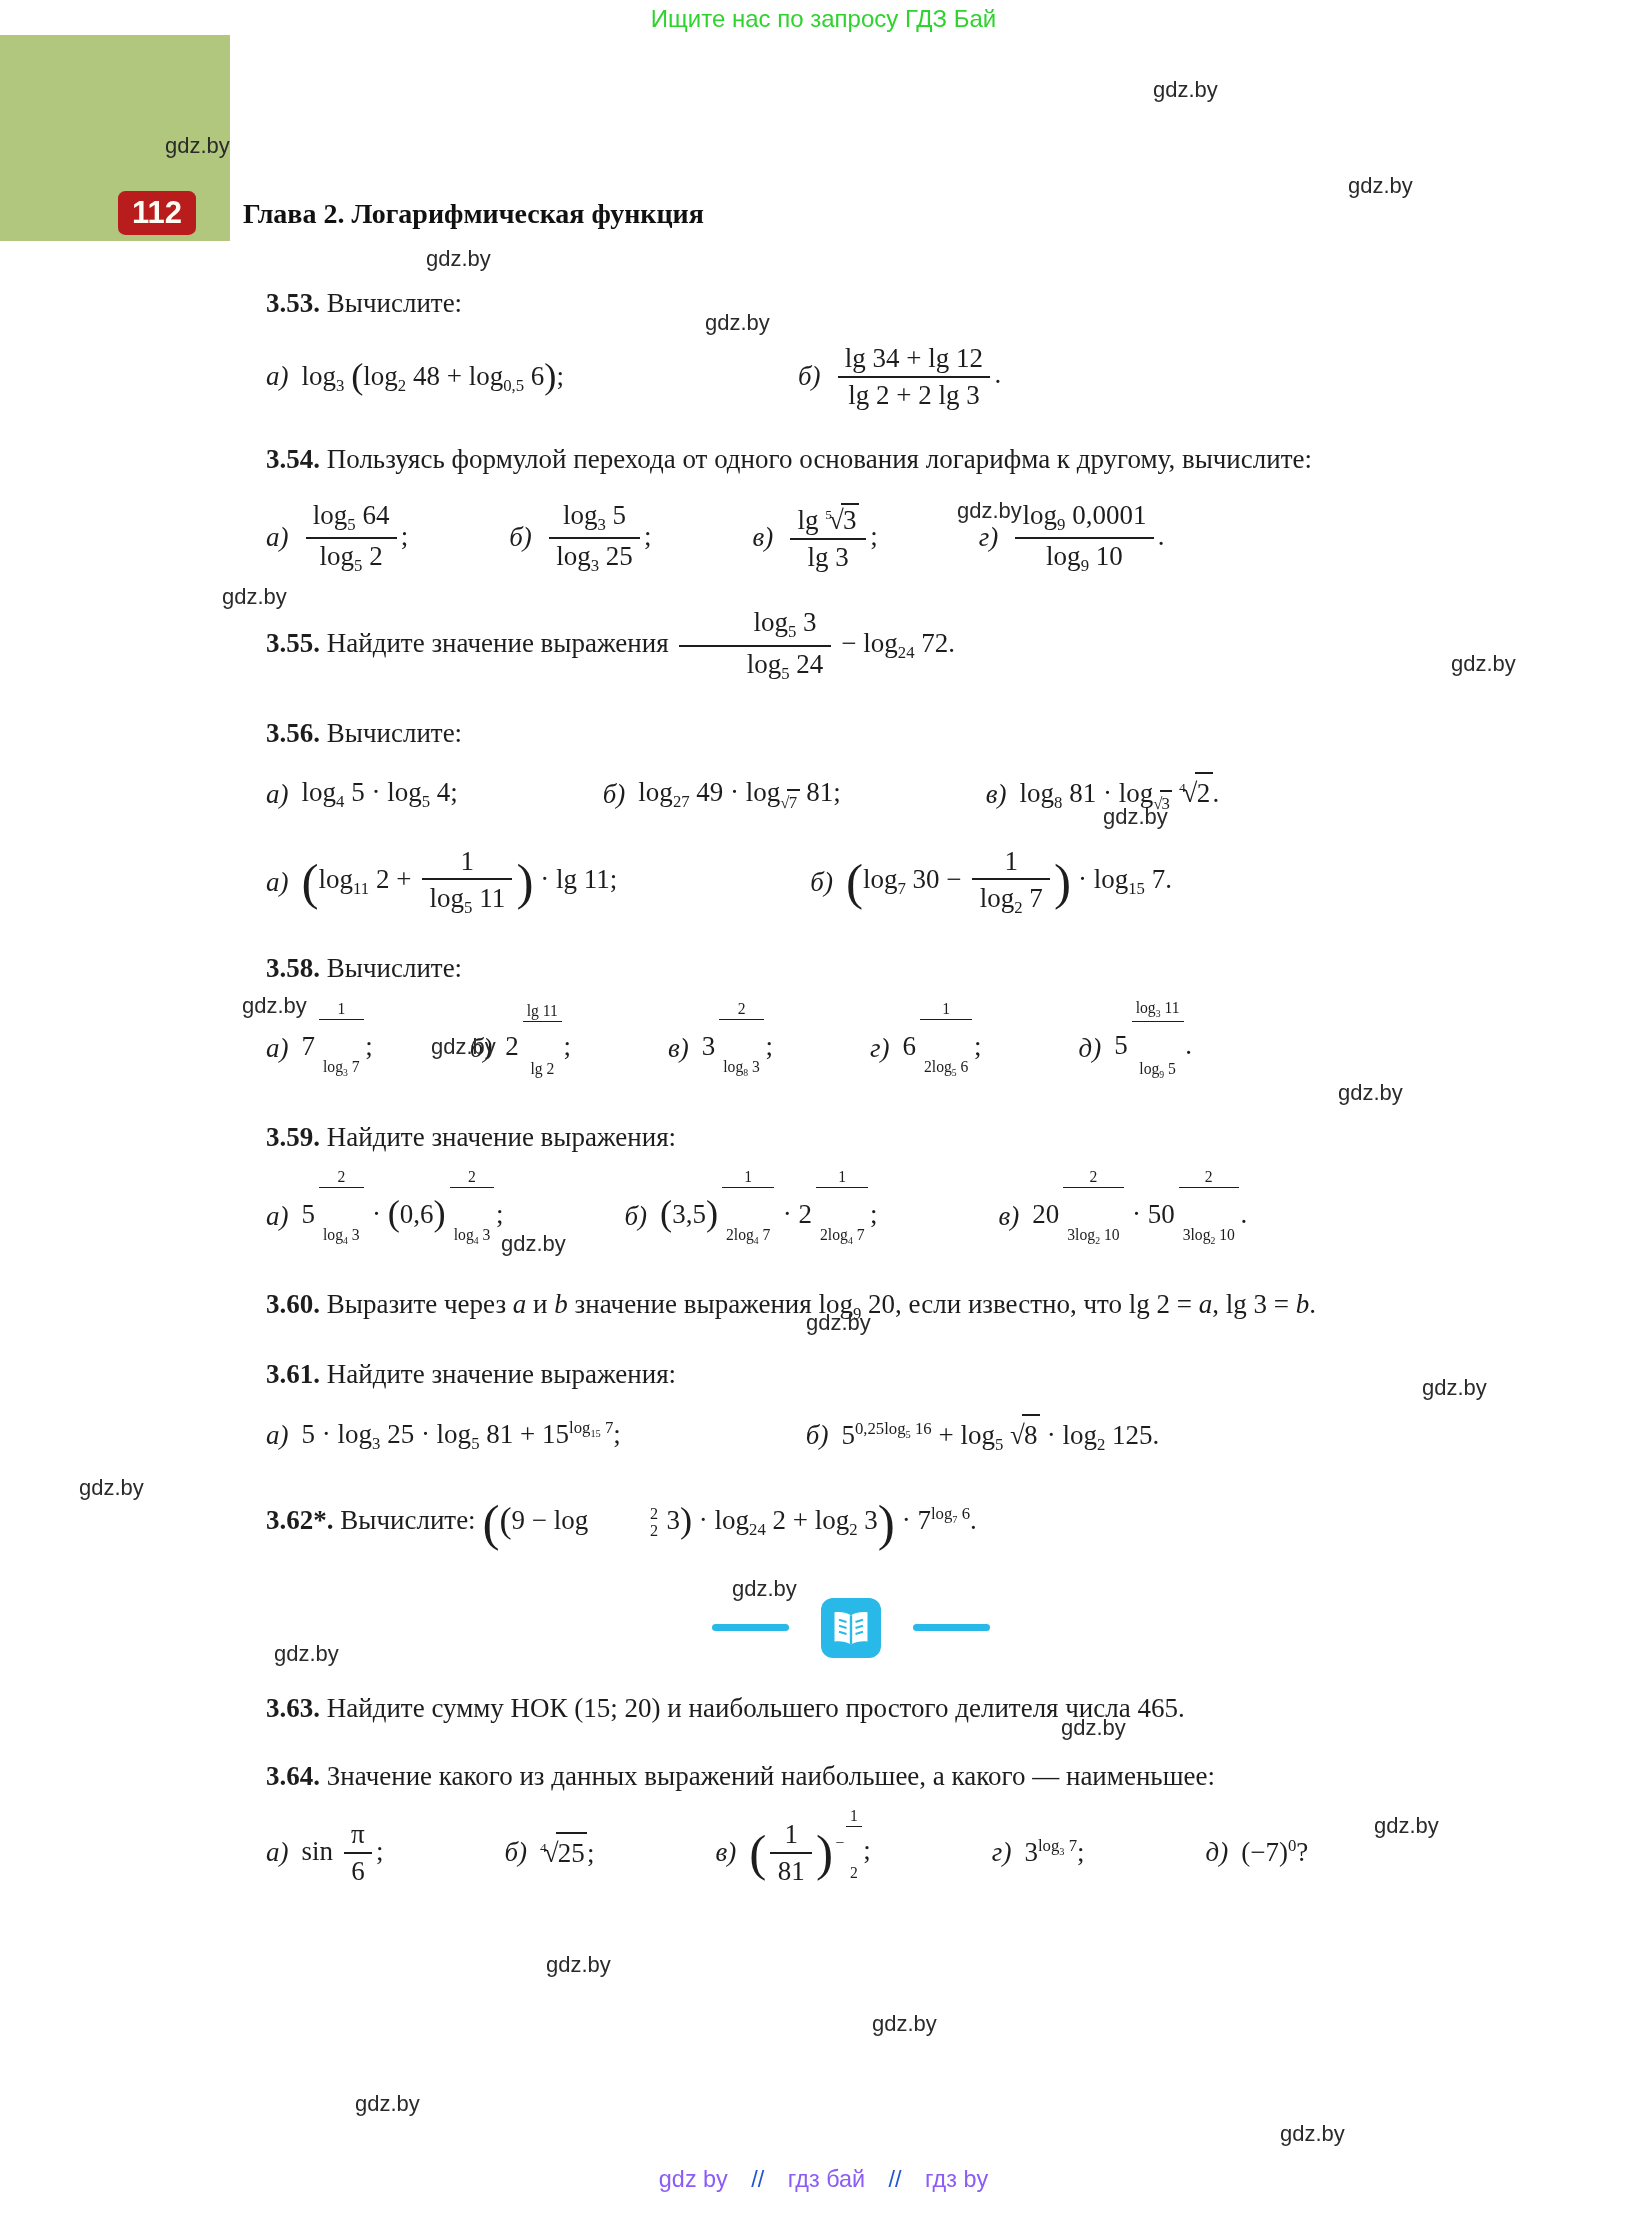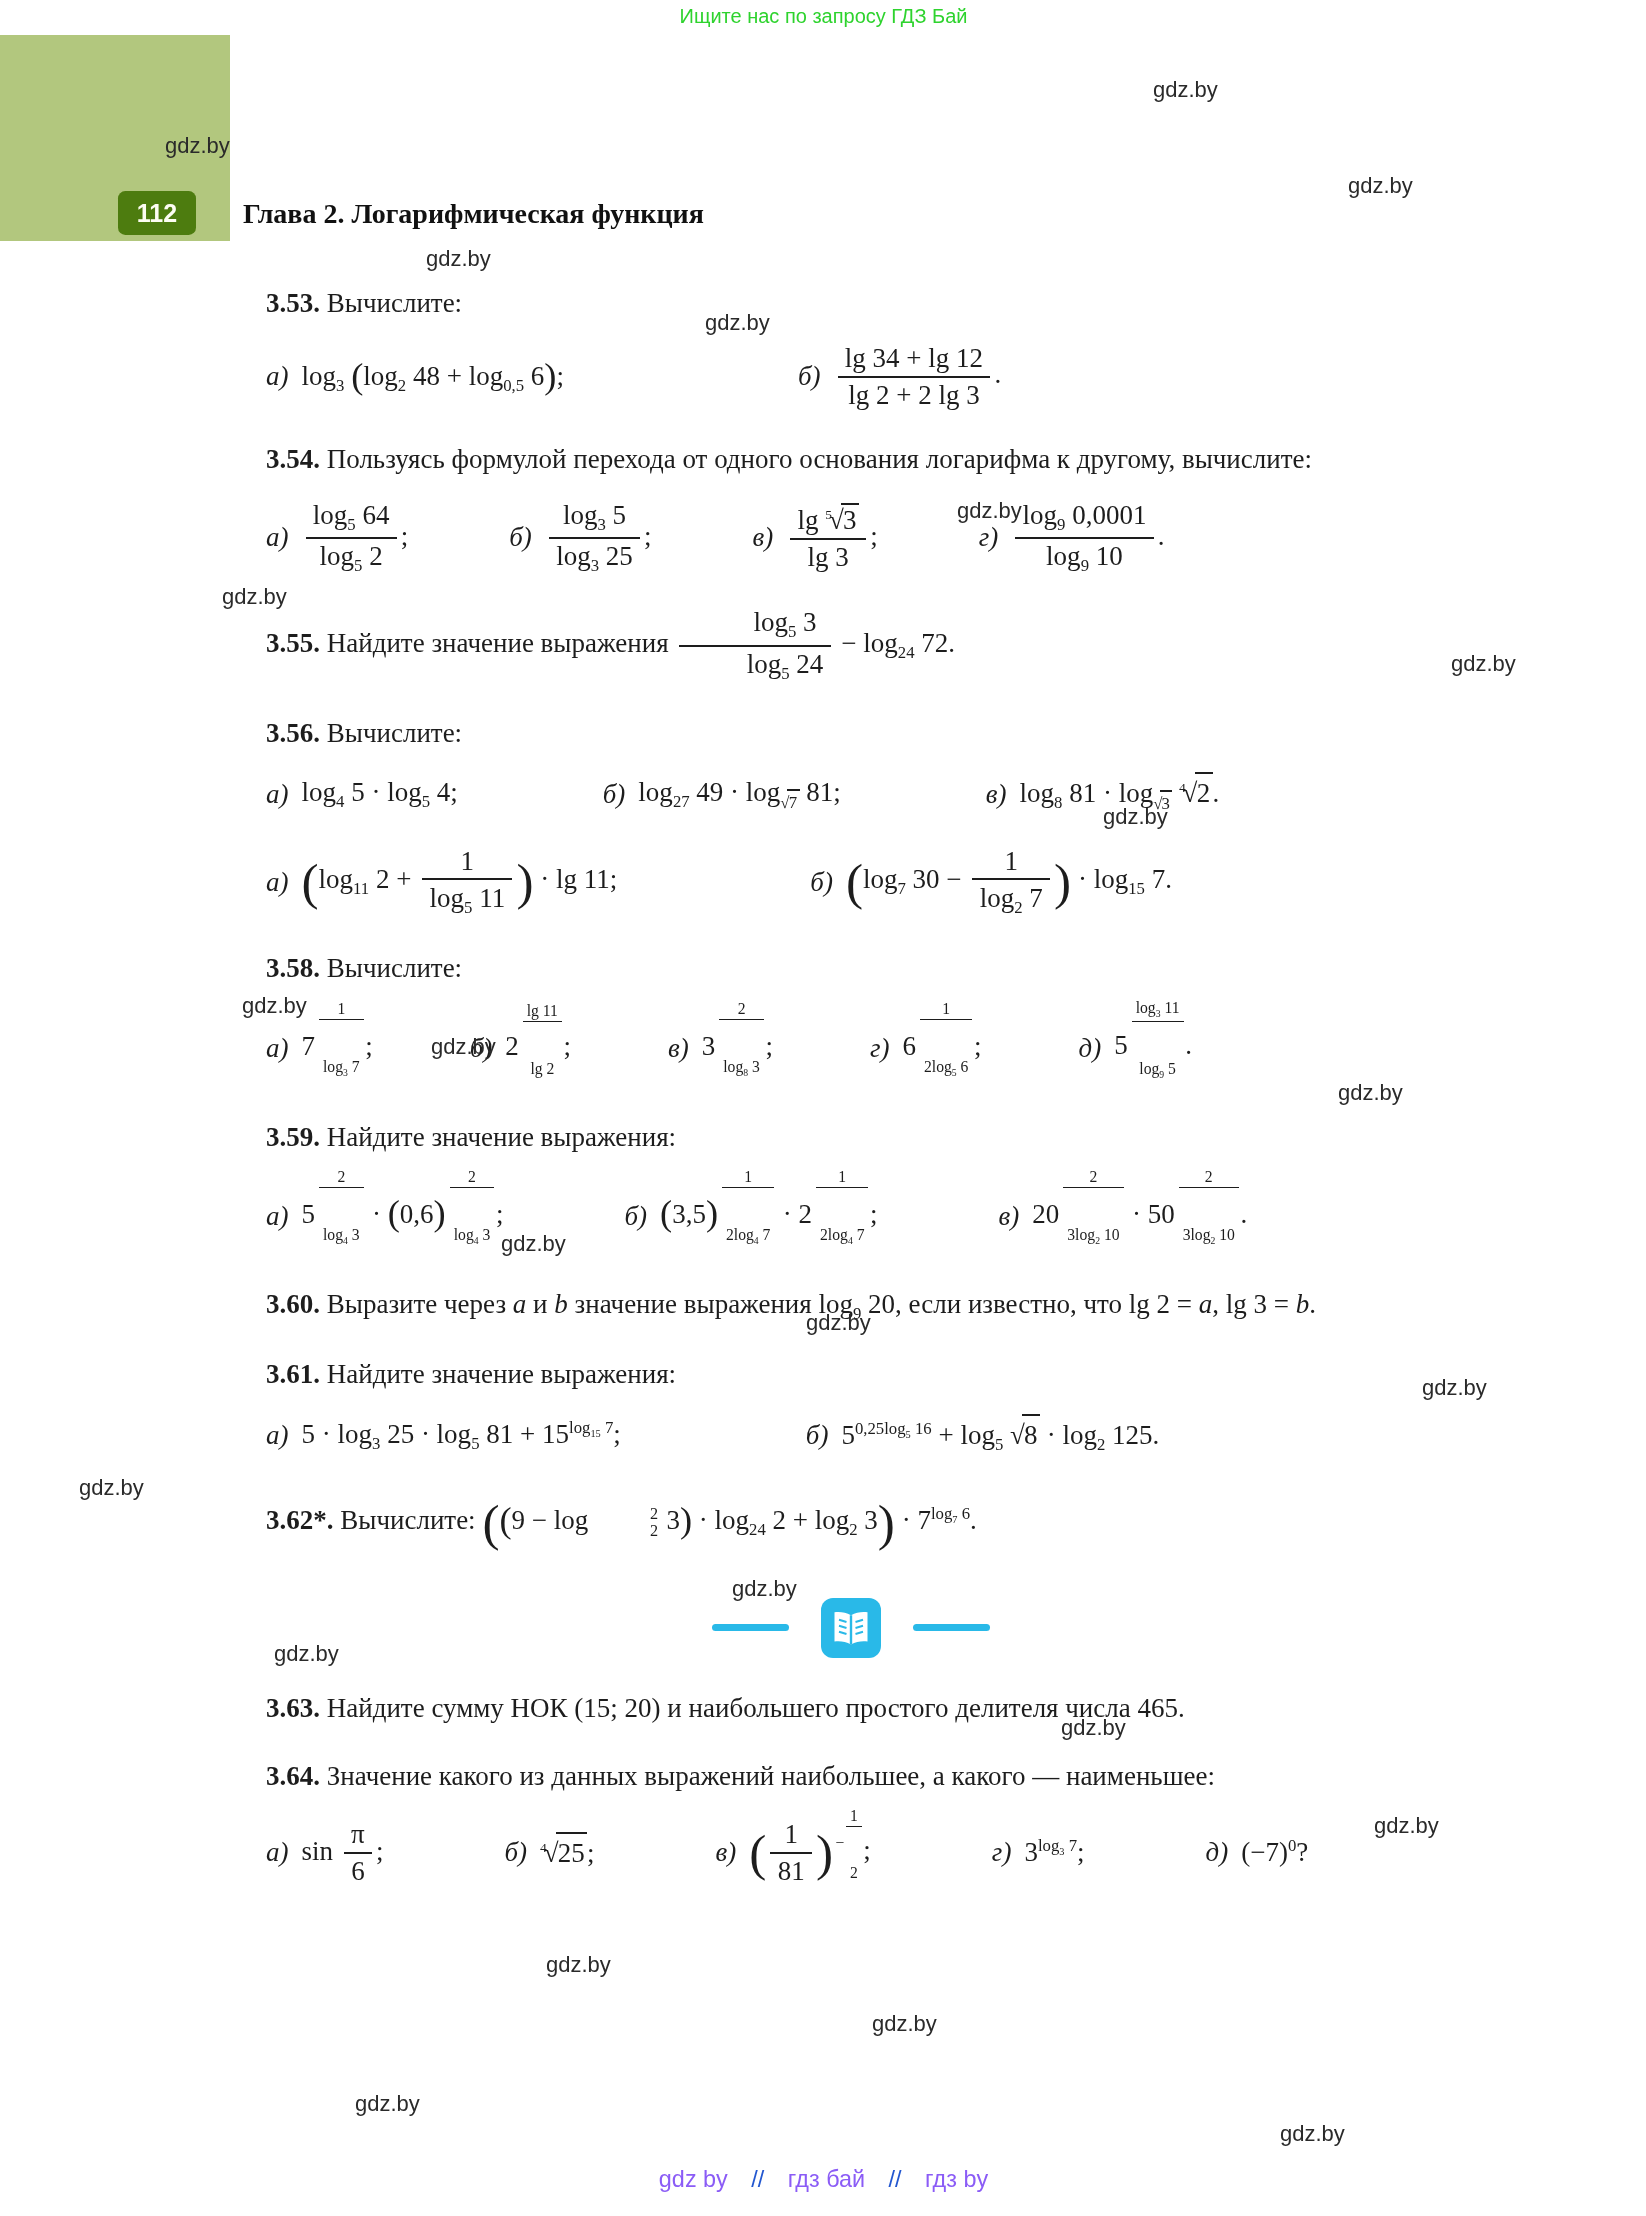--- a/index.html
+++ b/index.html
@@ -1,27 +1,27 @@
 <!DOCTYPE html>
 <html style="font-size:13px"><head>
 <meta charset="utf-8">
 <style>
   html,body{margin:0;padding:0;background:#ffffff;}
   .page{position:relative;width:1647px;height:2216px;background:#ffffff;
         font-family:"Liberation Serif",serif;color:#1d1d1d;overflow:hidden;}
 
   
   .banner{position:absolute;top:4.8px;left:0;width:100%;text-align:center;
-          font-family:"Liberation Sans",sans-serif;font-size:20px;color:#2ed32e;}
+          font-family:"Liberation Sans",sans-serif;font-size:24px;color:#2ed32e;}
 
   
   .hblock{position:absolute;top:35px;left:0;width:230px;height:206px;background:#b2c77e;}
-  .pagenum{position:absolute;left:118px;top:156px;width:78px;height:44px;background:#4d7c0f;
+  .pagenum{position:absolute;left:118px;top:156px;width:78px;height:44px;background:#b91c1c;
            border-radius:7.3px;display:flex;align-items:center;justify-content:center;
-           font-family:"Liberation Sans",sans-serif;font-weight:bold;font-size:25px;color:#fdfdf3;}
+           font-family:"Liberation Sans",sans-serif;font-weight:bold;font-size:31px;color:#fdfdf3;}
   .chtitle{position:absolute;left:243px;top:198px;font-weight:bold;font-size:28px;color:#111;}
 
   
   .content{position:absolute;top:284px;left:206px;width:1290px;font-size:27px;line-height:1.45;}
   .exercise{margin-top:29px;}
   .exercise:first-child{margin-top:0;}
   .ex-head{margin:0;text-indent:60px;text-align:justify;}
   .ex-head .num{font-weight:bold;}
   .items{display:flex;align-items:center;margin-left:60px;margin-top:19.3px;flex-wrap:nowrap;}
   .item{display:inline-flex;align-items:center;white-space:nowrap;}

